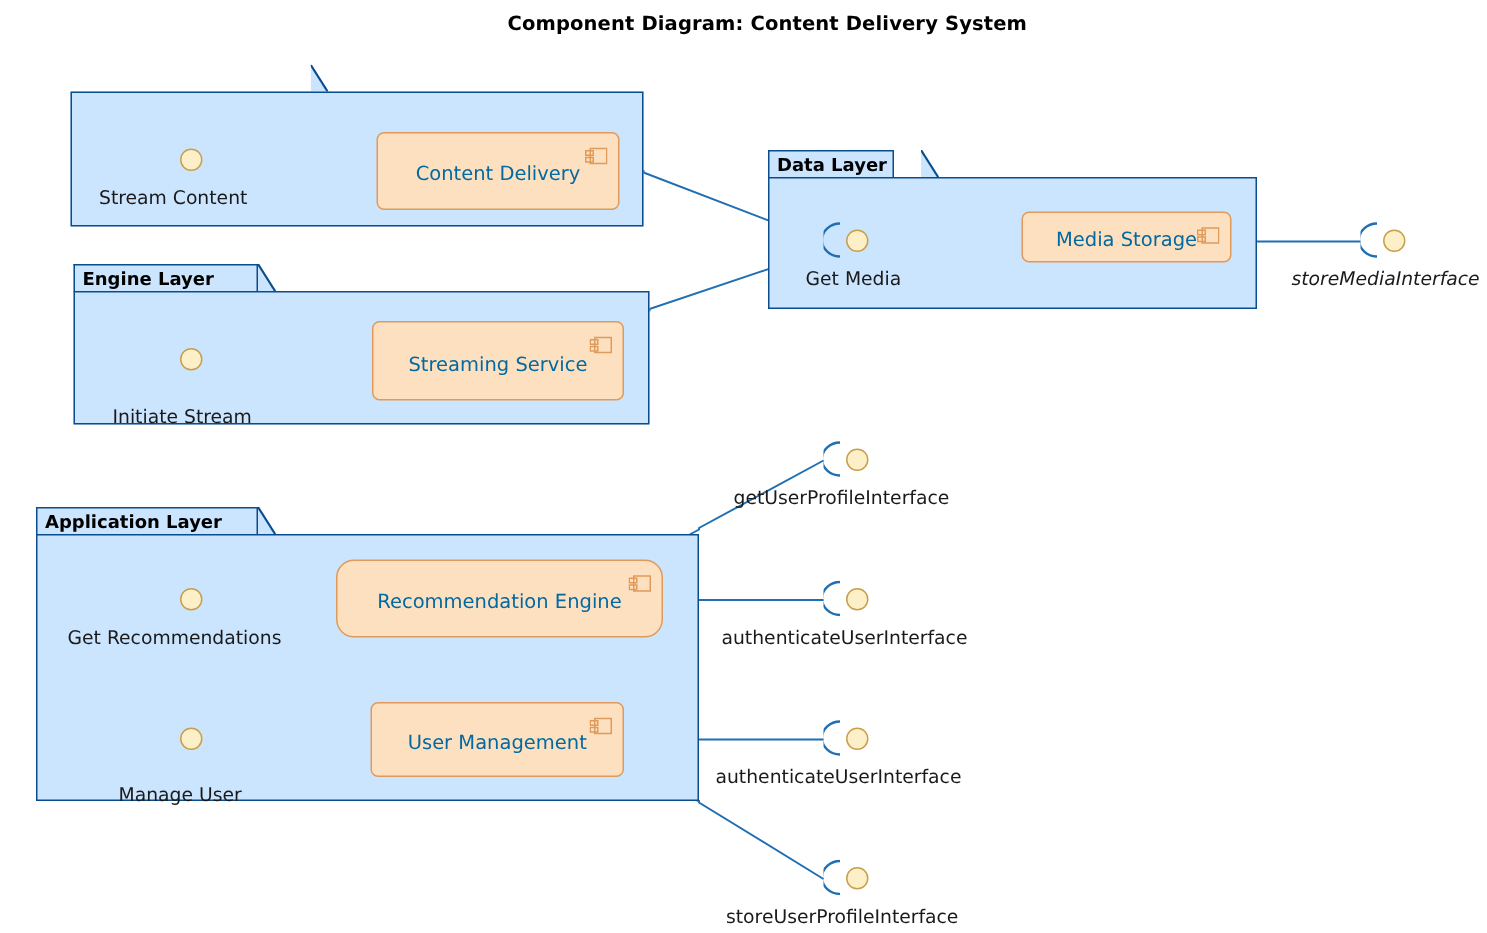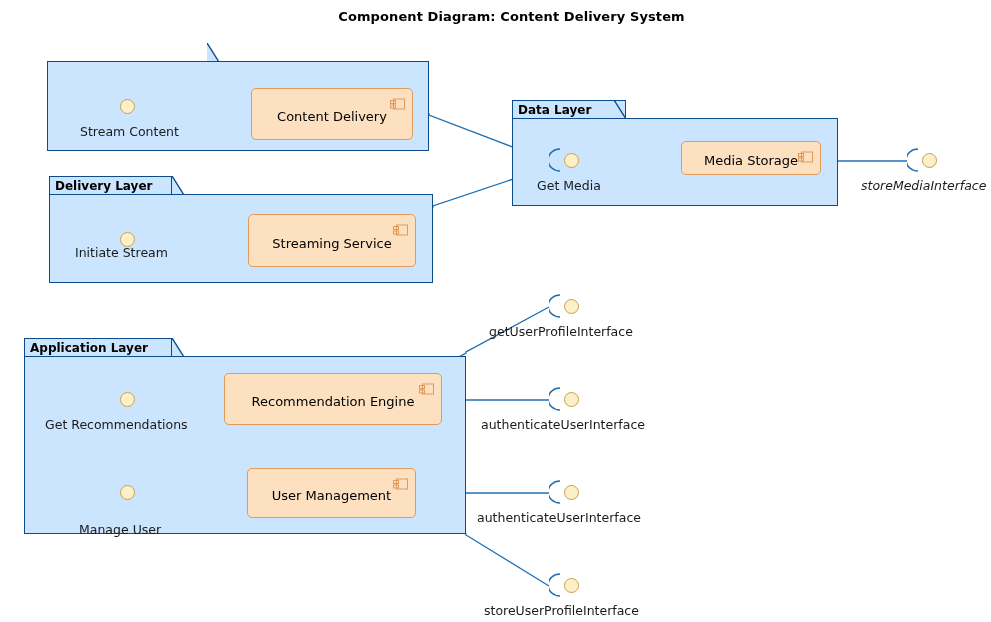--- a/index.html
+++ b/index.html
@@ -79,21 +79,21 @@
     box-sizing: border-box;
     background: #FCE0C0;
     border: 1.1px solid #E09A5A;
     border-radius: 5px;
     display: flex;
     align-items: center;
     justify-content: center;
   }
   .component-label {
     font-size: 13px;
-    color: #000000;
+    color: #0369a1;
     white-space: nowrap;
     padding-top: 5px;
   }
   .component-icon {
     position: absolute;
     right: 7px;
     top: 6px;
     width: 15px;
     height: 12px;
   }
@@ -143,30 +143,30 @@
   <div id="packages-layer">
       <div class="package" style="left: 31px; top: 43px; width: 382px; height: 108px;">
         <div class="package-tab-slant" style="left: 160px;"><svg width="12" height="19" viewBox="0 0 12 19">
             <path d="M0,0 L0,19 L12,19 Z" fill="#CCE5FF"></path>
             <line x1="0" y1="0" x2="12" y2="19" stroke="#0B4C8C" stroke-width="1.4"></line>
           </svg></div>
         <div class="package-body" style="top: 18px; width: 382px; height: 90px;"></div>
       </div>
       <div class="package" style="left: 33px; top: 176px; width: 384px; height: 107px;">
         <div class="package-tab" style="width: 123px;">
-          <span class="package-tab-label">Delivery Layer</span>
+          <span class="package-tab-label">Engine Layer</span>
         </div>
         <div class="package-tab-slant" style="left: 123px;"><svg width="12" height="19" viewBox="0 0 12 19">
             <path d="M0,0 L0,19 L12,19 Z" fill="#CCE5FF"></path>
             <line x1="0" y1="0" x2="12" y2="19" stroke="#0B4C8C" stroke-width="1.4"></line>
           </svg></div>
         <div class="package-body" style="top: 18px; width: 384px; height: 89px;"></div>
       </div>
       <div class="package" style="left: 496px; top: 100px; width: 326px; height: 106px;">
-        <div class="package-tab" style="width: 114px;">
+        <div class="package-tab" style="width: 84px;">
           <span class="package-tab-label">Data Layer</span>
         </div>
         <div class="package-tab-slant" style="left: 102px;"><svg width="12" height="19" viewBox="0 0 12 19">
             <path d="M0,0 L0,19 L12,19 Z" fill="#CCE5FF"></path>
             <line x1="0" y1="0" x2="12" y2="19" stroke="#0B4C8C" stroke-width="1.4"></line>
           </svg></div>
         <div class="package-body" style="top: 18px; width: 326px; height: 88px;"></div>
       </div>
       <div class="package" style="left: 8px; top: 338px; width: 408px; height: 196px;">
         <div class="package-tab" style="width: 148px;">
@@ -197,42 +197,42 @@
           </svg></span>
       </div>
       <div class="component" style="left: 665px; top: 141px; width: 140px; height: 34px;">
         <span class="component-label">Media Storage</span>
         <span class="component-icon"><svg width="15" height="12" viewBox="0 0 15 12">
             <rect x="3.5" y="1" width="11" height="10" fill="none" stroke="#E09A5A" stroke-width="1"></rect>
             <rect x="0.5" y="2.5" width="5" height="3" fill="none" stroke="#E09A5A" stroke-width="1"></rect>
             <rect x="0.5" y="7" width="5" height="3" fill="none" stroke="#E09A5A" stroke-width="1"></rect>
           </svg></span>
       </div>
-      <div class="component" style="left: 208px; top: 373px; width: 218px; height: 52px;">
+      <div class="component" style="left: 208px; top: 373px; width: 218px; height: 52px; border-radius: 12px;">
         <span class="component-label">Recommendation Engine</span>
         <span class="component-icon"><svg width="15" height="12" viewBox="0 0 15 12">
             <rect x="3.5" y="1" width="11" height="10" fill="none" stroke="#E09A5A" stroke-width="1"></rect>
             <rect x="0.5" y="2.5" width="5" height="3" fill="none" stroke="#E09A5A" stroke-width="1"></rect>
             <rect x="0.5" y="7" width="5" height="3" fill="none" stroke="#E09A5A" stroke-width="1"></rect>
           </svg></span>
       </div>
       <div class="component" style="left: 231px; top: 468px; width: 169px; height: 50px;">
         <span class="component-label">User Management</span>
         <span class="component-icon"><svg width="15" height="12" viewBox="0 0 15 12">
             <rect x="3.5" y="1" width="11" height="10" fill="none" stroke="#E09A5A" stroke-width="1"></rect>
             <rect x="0.5" y="2.5" width="5" height="3" fill="none" stroke="#E09A5A" stroke-width="1"></rect>
             <rect x="0.5" y="7" width="5" height="3" fill="none" stroke="#E09A5A" stroke-width="1"></rect>
           </svg></span>
       </div>
     </div>
   <div id="interfaces-layer">
       <div class="iface-ball" style="left: 104px; top: 99px;"></div>
-      <div class="iface-label" style="left: 64px; top: 124px;">Stream Content</div>
+      <div class="iface-label" style="left: 50px; top: 124px;">Stream Content</div>
       <div class="iface-ball" style="left: 104px; top: 232px;"></div>
-      <div class="iface-label" style="left: 59px; top: 245px;">Initiate Stream</div>
+      <div class="iface-label" style="left: 59px; top: 270px;">Initiate Stream</div>
       <div class="iface-socket" style="left: 533px; top: 148px;"><svg width="13" height="24" viewBox="0 0 13 24">
           <path d="M11,1 A12,11 0 0 0 11,23" fill="none" stroke="#1F6FB2" stroke-width="1.6"></path>
         </svg></div>
       <div class="iface-ball" style="left: 548px; top: 153px;"></div>
       <div class="iface-label" style="left: 521px; top: 178px;">Get Media</div>
       <div class="iface-socket" style="left: 891px; top: 148px;"><svg width="13" height="24" viewBox="0 0 13 24">
           <path d="M11,1 A12,11 0 0 0 11,23" fill="none" stroke="#1F6FB2" stroke-width="1.6"></path>
         </svg></div>
       <div class="iface-ball" style="left: 906px; top: 153px;"></div>
       <div class="iface-label" style="left: 845px; top: 178px; font-style: italic;">storeMediaInterface</div>

